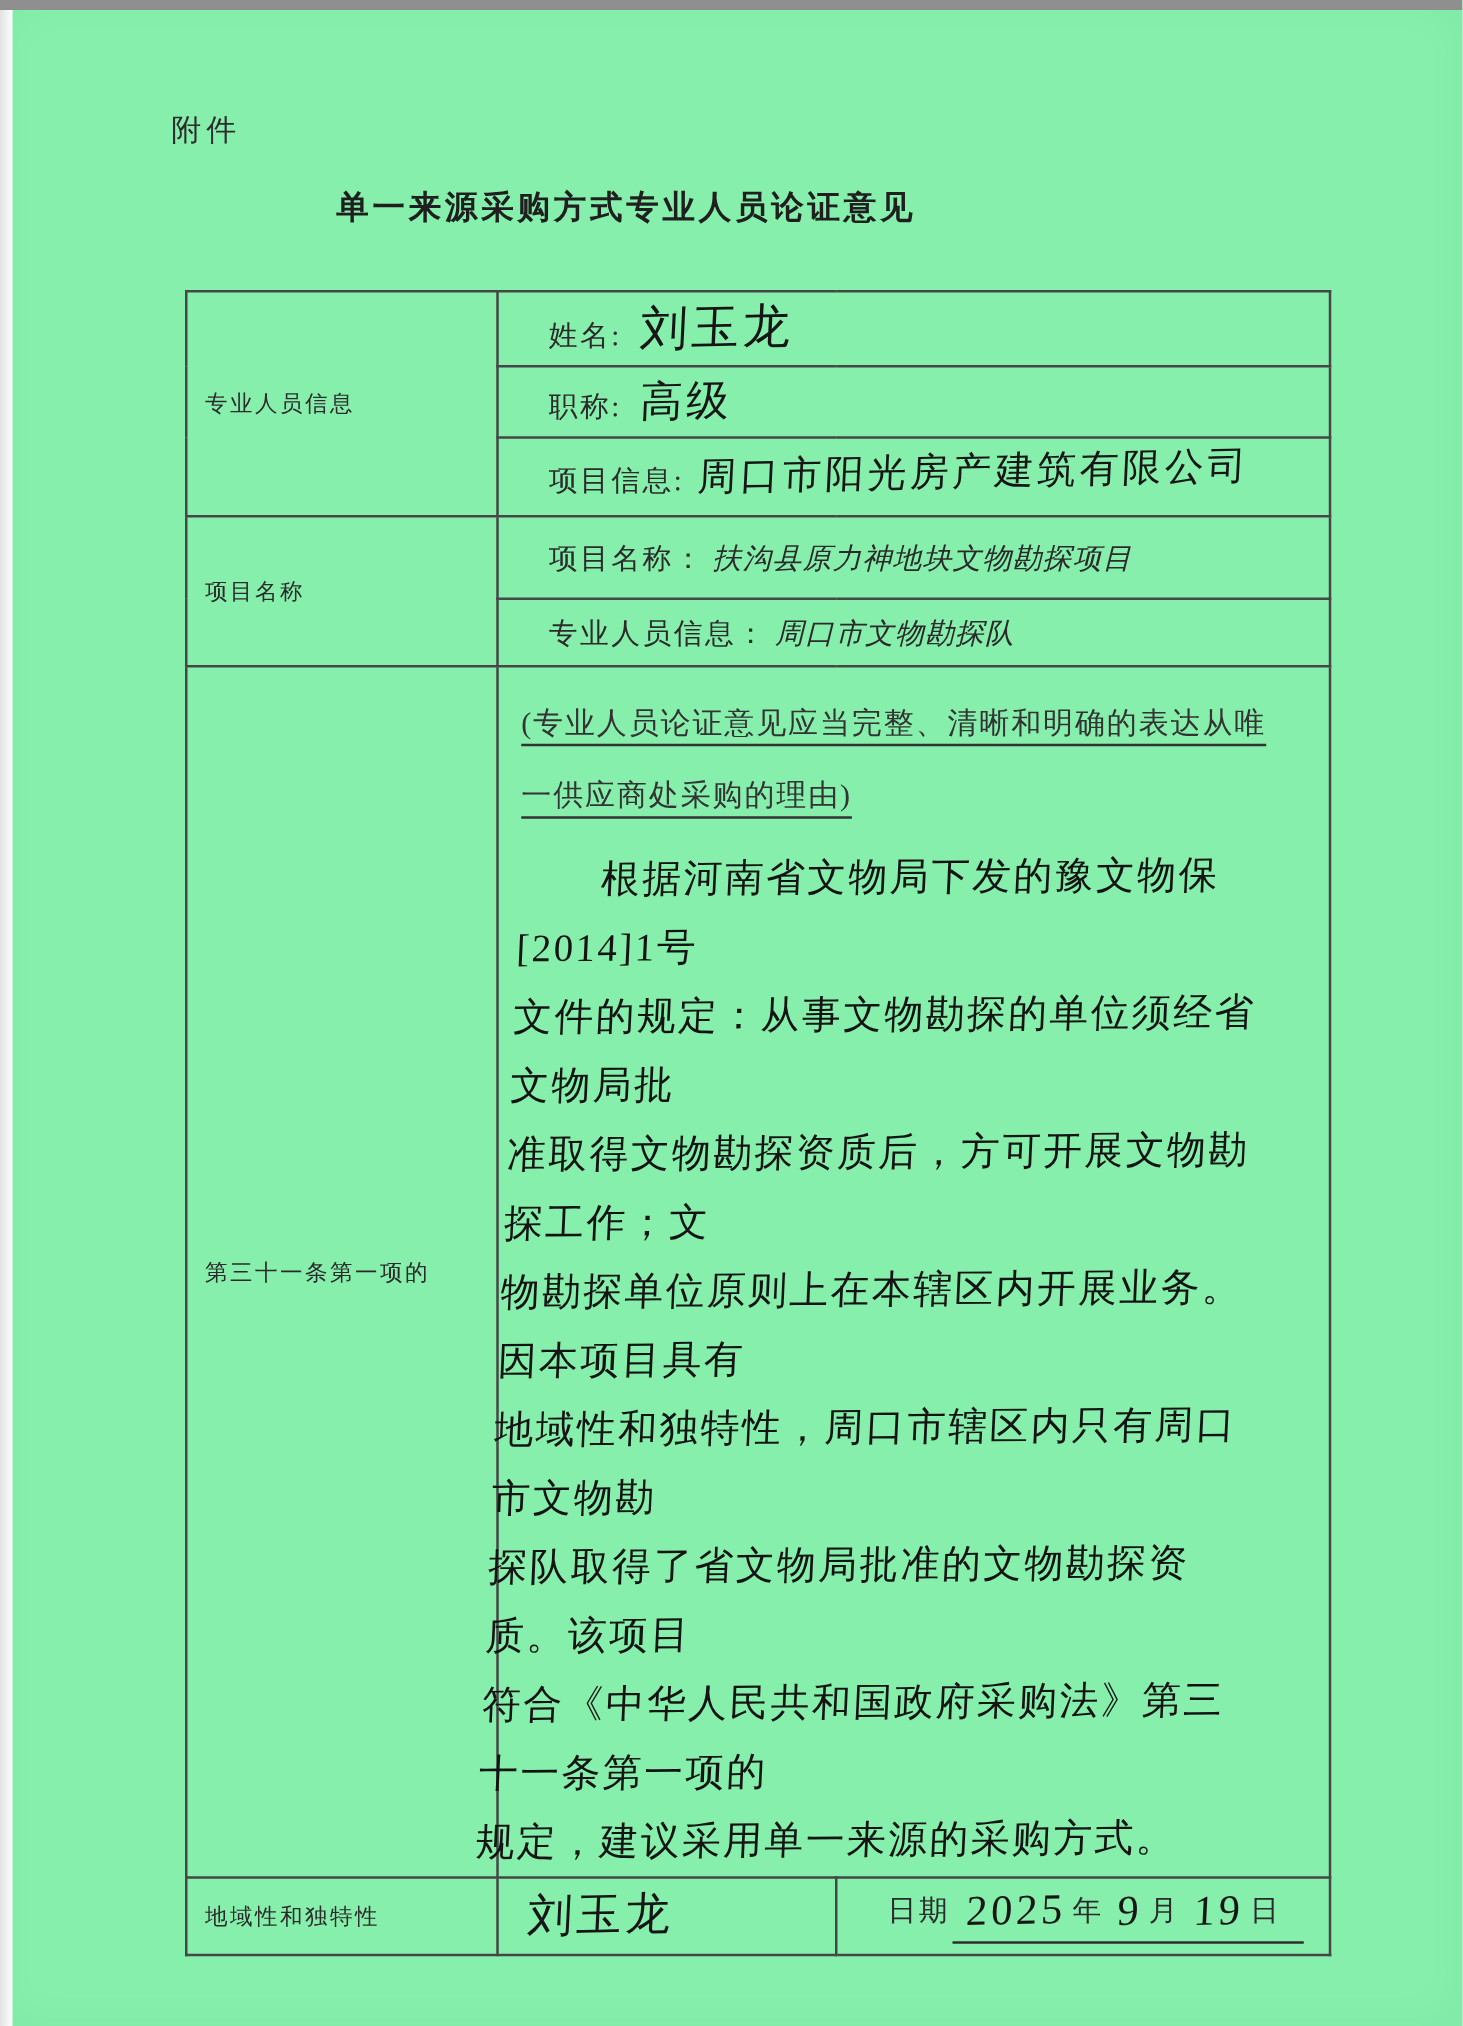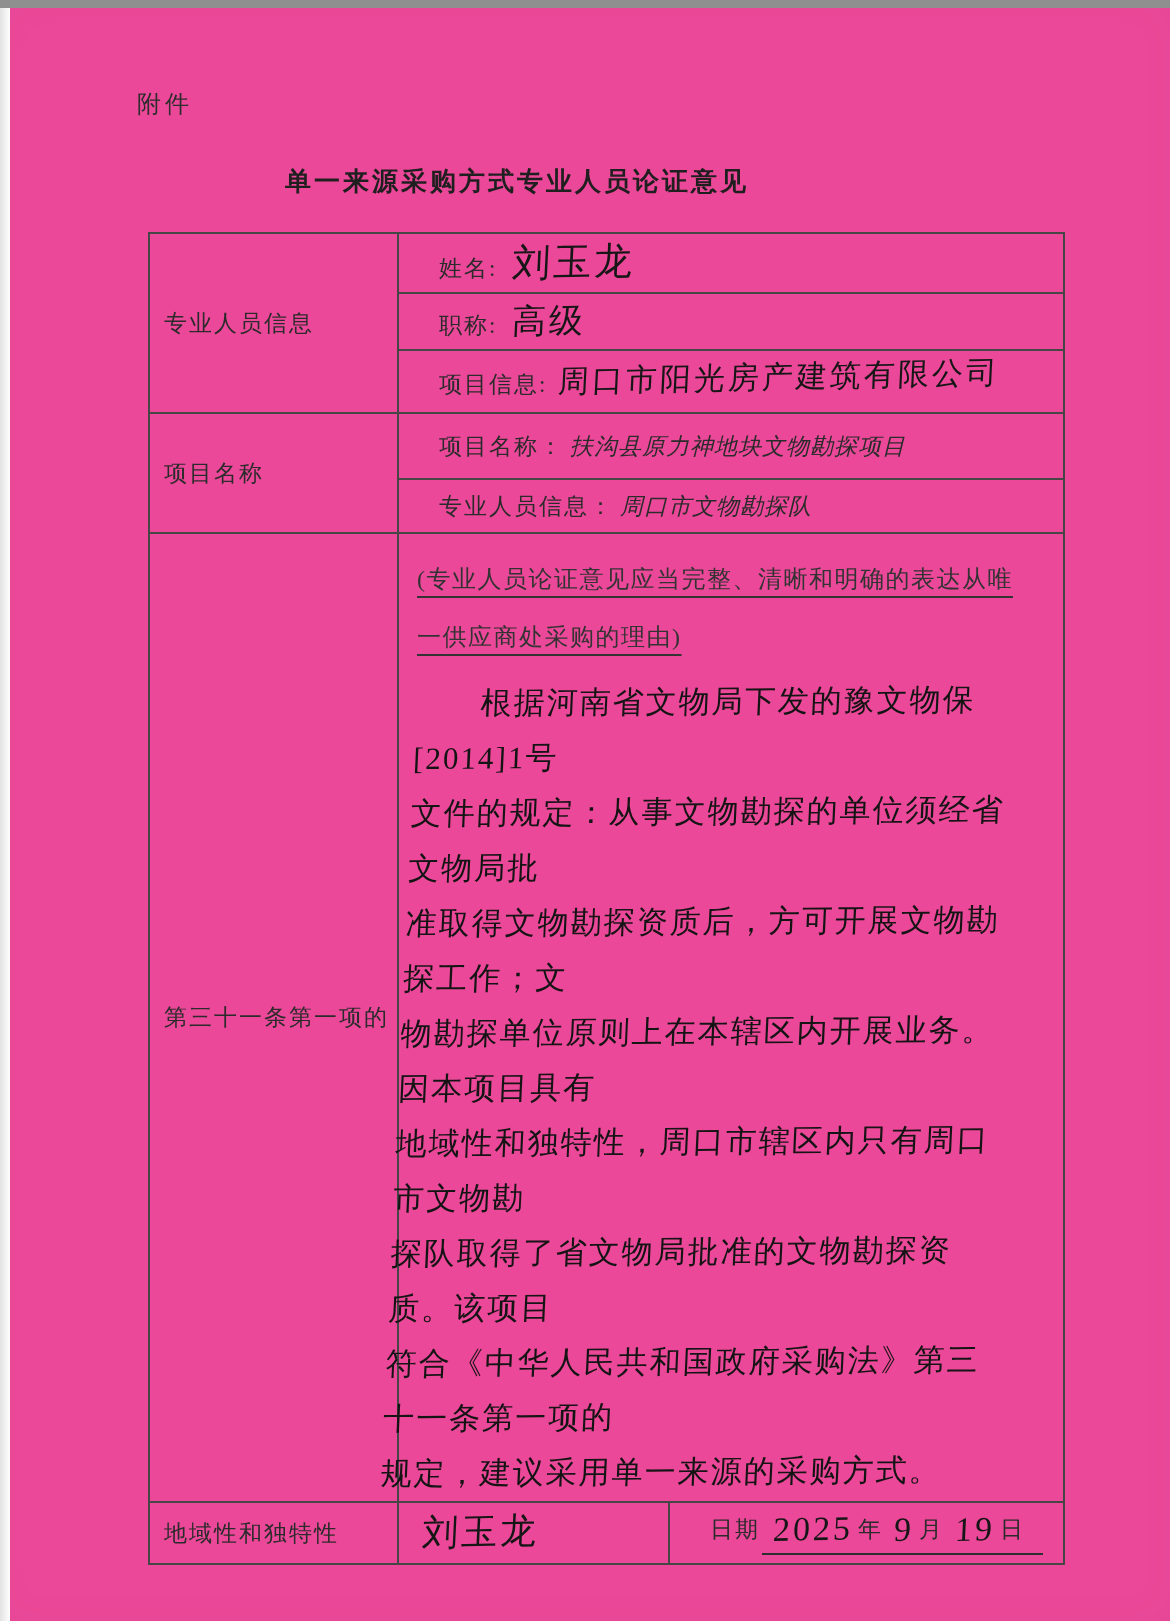--- a/index.html
+++ b/index.html
@@ -6,21 +6,21 @@
     margin: 0;
     padding: 0;
     background: #e9e9e9;
     font-family: "Liberation Serif", serif;
   }
   .page {
     position: relative;
     width: 1170px;
     height: 1621px;
     margin: 0 auto;
-    background: #ec4899;
+    background: #86efac;
     overflow: hidden;
     color: #262626;
     box-shadow: inset 0 0 40px rgba(0,0,0,0.03);
   }
   .scan-edge-top {
     position: absolute;
     top: 0; left: 0;
     width: 100%;
     height: 8px;
     background: #8f8f8f;
@@ -38,21 +38,21 @@
     top: 88px;
     font-size: 24px;
     letter-spacing: 4px;
     color: #2d2d2d;
   }
   .title {
     position: absolute;
     left: 0;
     top: 148px;
     width: 1002px;
-    margin: 16px;
+    margin: 0;
     text-align: center;
     font-family: Liberation Mono, monospace;
     font-size: 26px;
     font-weight: 700;
     letter-spacing: 3px;
     color: #1f1f1f;
   }
   table.form {
     position: absolute;
     left: 148px;
@@ -61,21 +61,21 @@
     border-collapse: collapse;
     table-layout: fixed;
   }
   table.form td {
     border: 2px solid #464646;
     vertical-align: middle;
     padding: 0;
   }
   .label-cell {
     padding-left: 14px !important;
-    font-size: 23px;
+    font-size: 18px;
     letter-spacing: 2px;
     color: #2b2b2b;
     border-radius: 15px;
   }
   .value-cell {
     padding-left: 16px !important;
     font-size: 23px;
     letter-spacing: 1px;
     color: #2b2b2b;
   }

